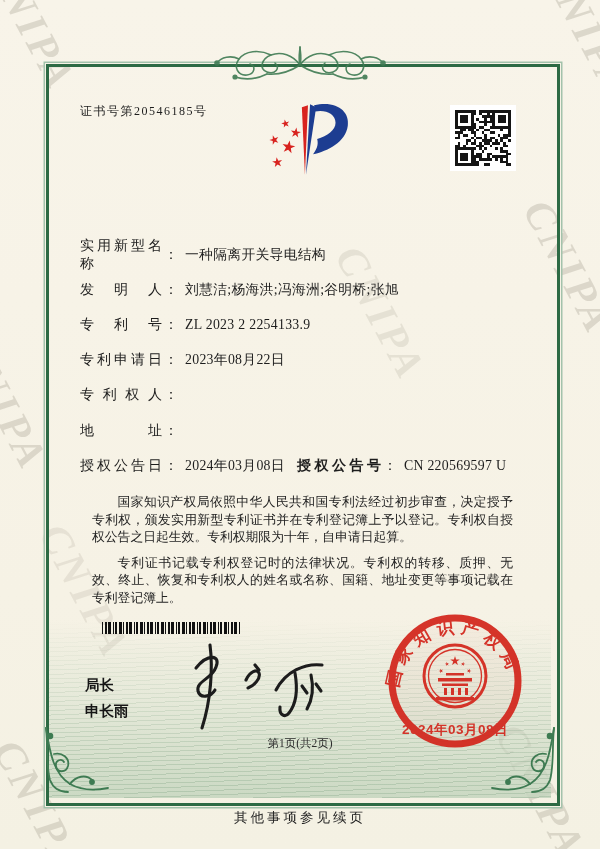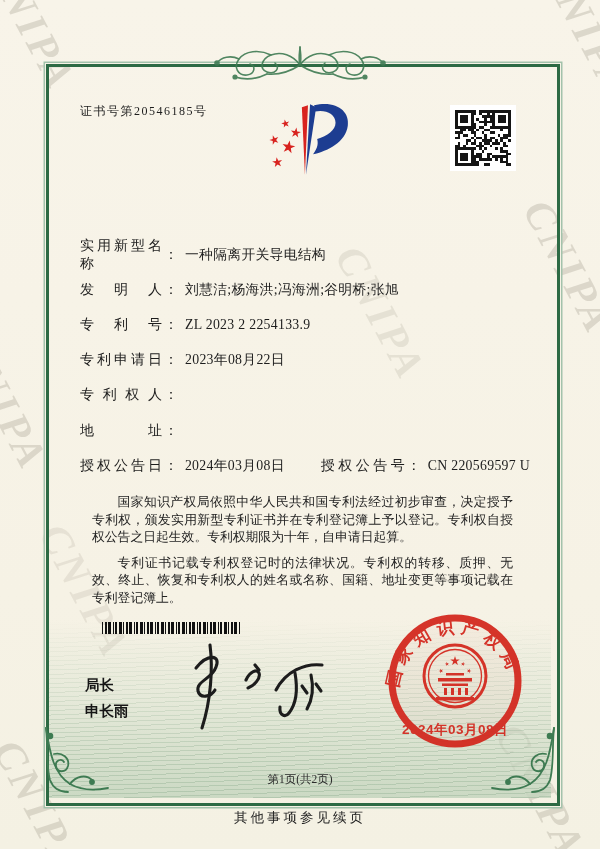--- a/index.html
+++ b/index.html
@@ -50,36 +50,36 @@
       display:flex;align-items:center;justify-content:center;}
   .qr svg{width:56px;height:56px;}
   .title{
     position:absolute;left:0;top:184px;width:100%;text-align:center;
     font-size:30px;font-weight:700;letter-spacing:7px;text-indent:7px;color:#131313;
   }
   
   .fields{position:absolute;left:80px;top:237px;width:450px;font-size:14px;color:#1d1d1d;}
   .frow{height:35.2px;display:flex;align-items:center;}
   .flabel{display:inline-block;width:82px;text-align:justify;text-align-last:justify;}
-  .flabel2{display:inline-block;width:84px;text-align:justify;text-align-last:justify;margin-left:36px;}
+  .flabel2{display:inline-block;width:84px;text-align:justify;text-align-last:justify;margin-left:12px;font-weight:bold;}
   .fcolon{margin:0 7px 0 2px;}
   .fvalue{letter-spacing:0.3px;font-size:13.8px;white-space:nowrap;}
   
   .body-text{
     position:absolute;left:84px;top:486px;width:437px;
     font-size:12.8px;line-height:17.6px;text-align:justify;color:#232323;
   }
   .body-text p{margin:8px;text-indent:2em;}
   
   .barcode{position:absolute;left:102px;top:622px;width:140px;height:12px;}
   .director{position:absolute;left:85px;top:672px;font-family:"Liberation Sans","DejaVu Sans",sans-serif;
             font-weight:700;font-size:14.5px;color:#161616;line-height:26px;}
   .signature{position:absolute;left:158px;top:636px;width:185px;height:98px;}
   .seal{position:absolute;left:384px;top:610px;width:142px;height:142px;}
-  .page-num{position:absolute;left:0;top:772px;width:100%;text-align:center;font-size:11.5px;color:#2c2c2c;}
+  .page-num{position:absolute;left:0;top:736px;width:100%;text-align:center;font-size:11.5px;color:#2c2c2c;}
   .cont-note{position:absolute;left:0;top:809px;width:100%;text-align:center;font-size:13.5px;letter-spacing:3px;color:#1f1f1f;}
 </style>
 </head>
 <body>
 
 <div class="page">
 
   <span class="wm wm1">CNIPA</span>
   <span class="wm wm2">CNIPA</span>
   <span class="wm wm3">CNIPA</span>

